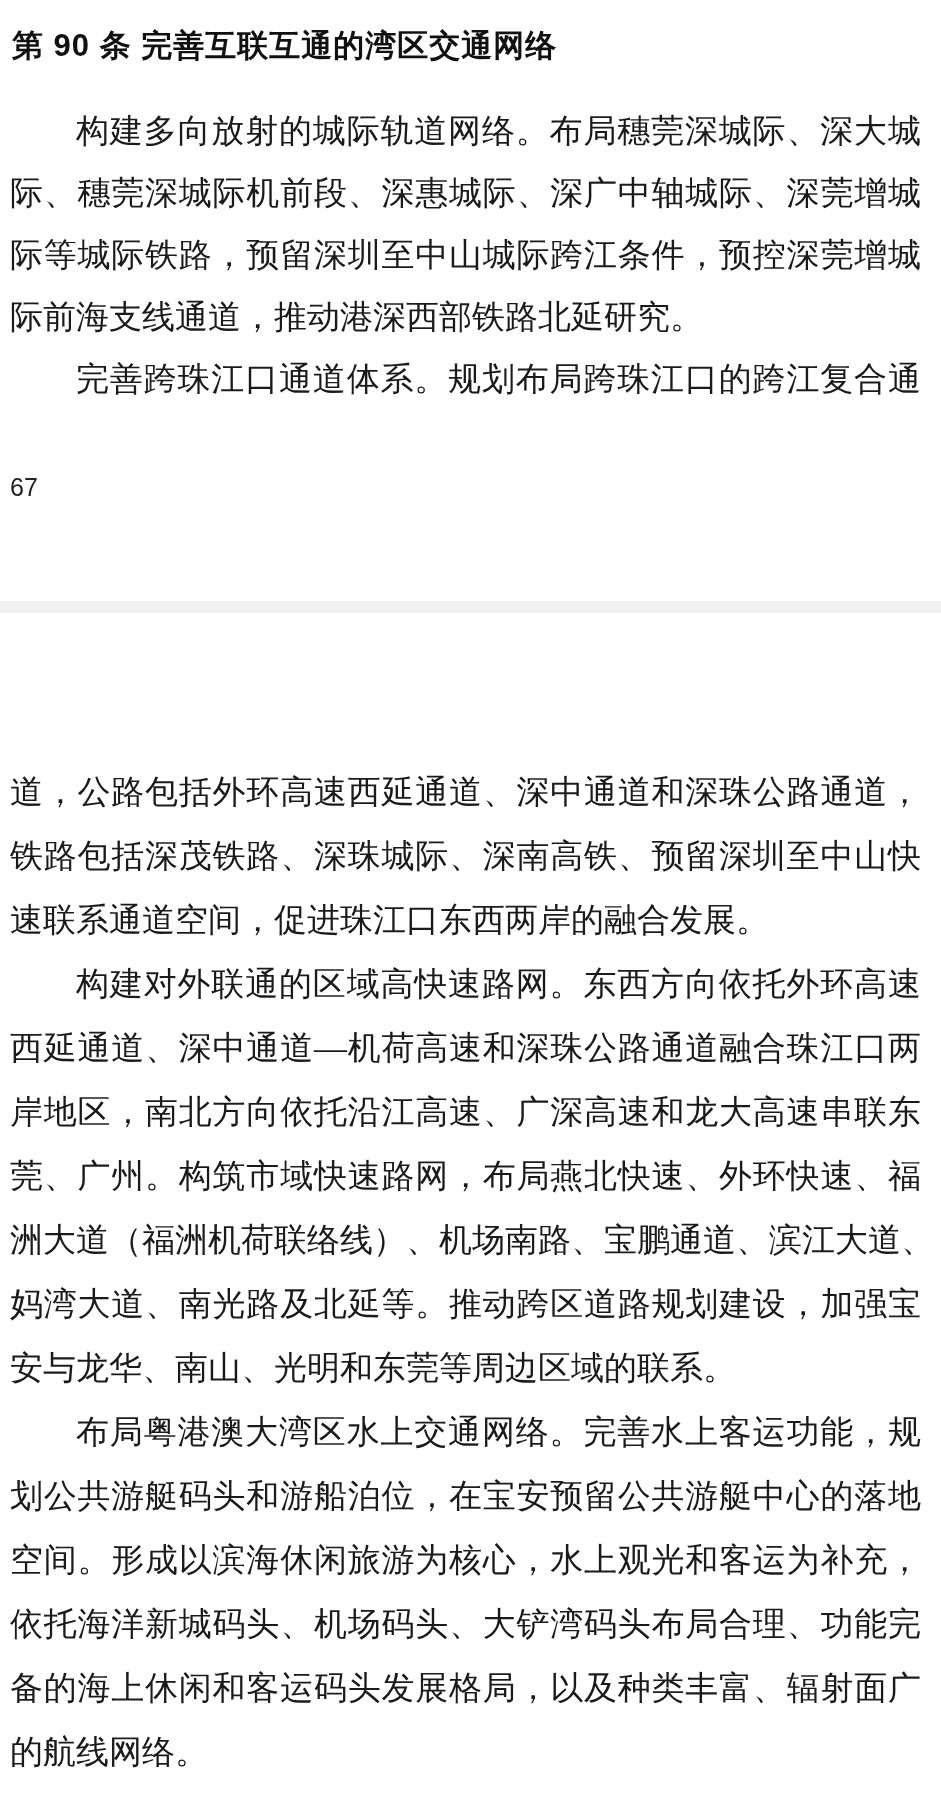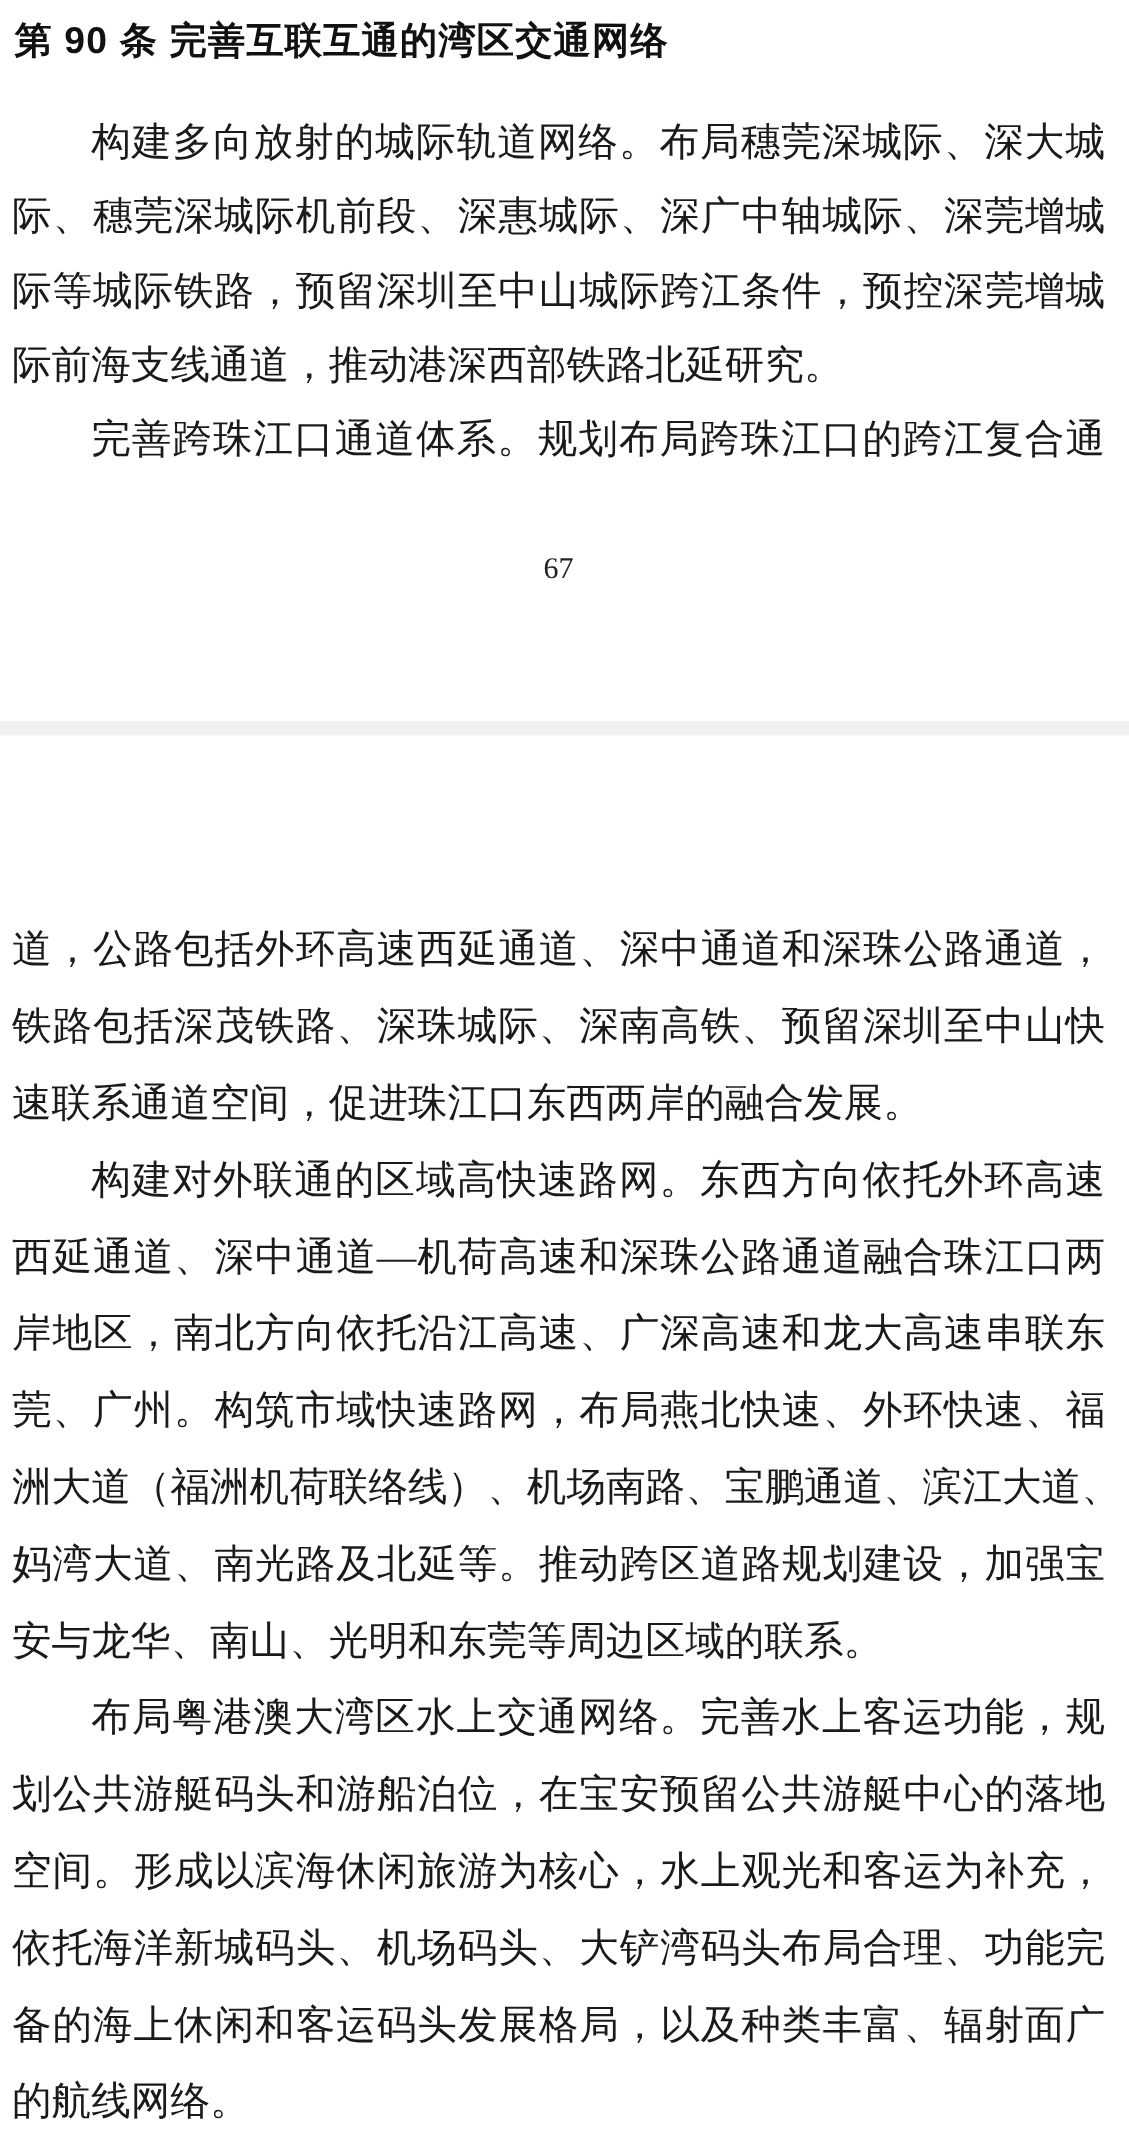--- a/index.html
+++ b/index.html
@@ -32,21 +32,21 @@
     height: 1183px;
     padding-top: 147px;
     overflow: hidden;
   }
   .page-gap {
     height: 12px;
     width: 941px;
     background: #f0f1f3;
   }
   h1.article-heading {
-    margin: 0 0 0 2px;
+    margin: 12px 0 0 2px;
     font-family: "Liberation Sans", "DejaVu Sans", sans-serif;
     font-weight: 700;
     font-size: 31px;
     line-height: 44px;
     letter-spacing: 1px;
     color: #111111;
     white-space: nowrap;
   }
   .body-lines {
     width: 100%;
@@ -70,25 +70,25 @@
     width: 33px;
     font-size: 33px;
     line-height: 1;
     text-align: center;
     white-space: pre;
     color: #1a1a1a;
   }
   .page-number {
     margin-top: 64px;
     width: 100%;
-    text-align: center;
+    text-align: left;
     font-size: 25px;
     line-height: 26px;
     color: #222222;
-    font-family: Liberation Serif, serif;
+    font-family: Liberation Sans, sans-serif;
   }
 </style>
 </head>
 <body style="background: rgb(255, 255, 255); color: rgb(26, 26, 26);">
 
 <div class="viewer">
 
   <section class="page page-1">
     <h1 class="article-heading">第 90 条  完善互联互通的湾区交通网络</h1>
 

